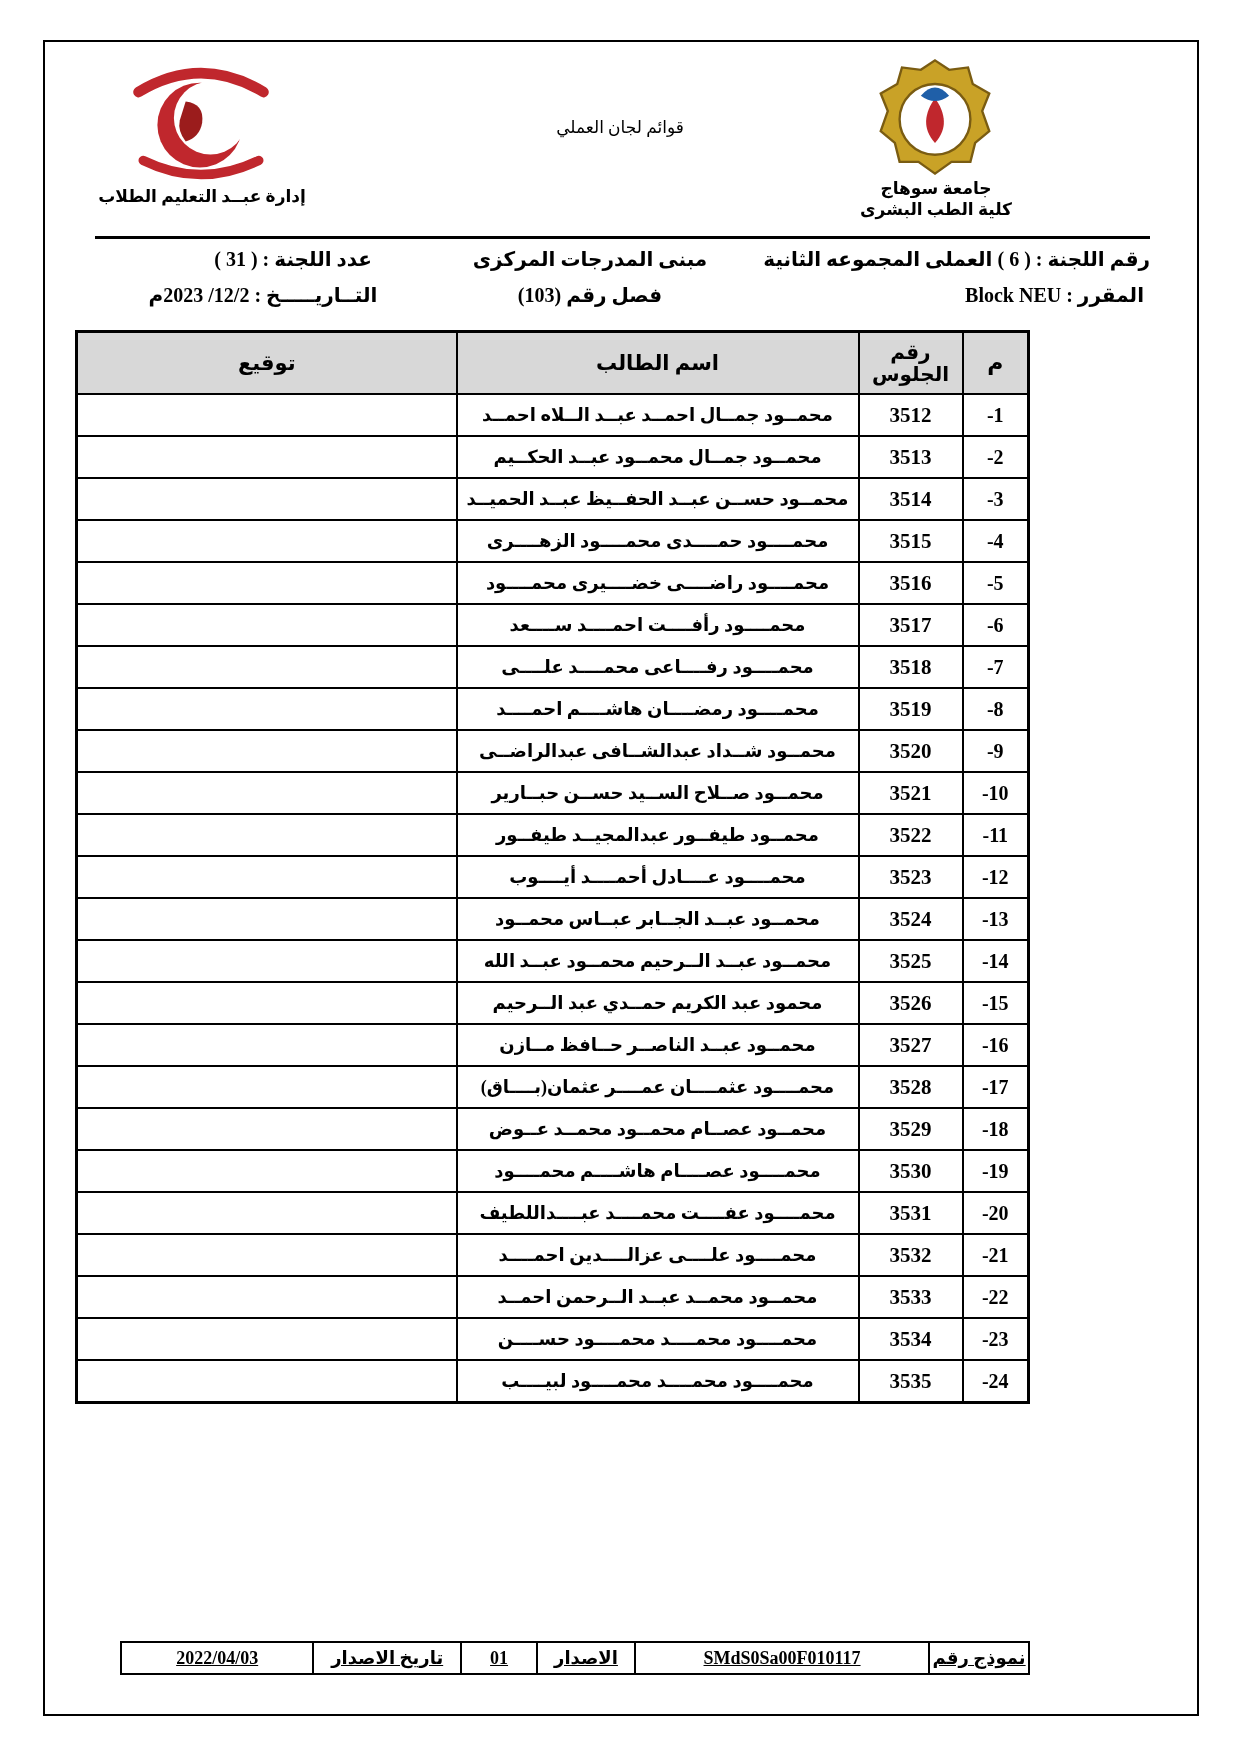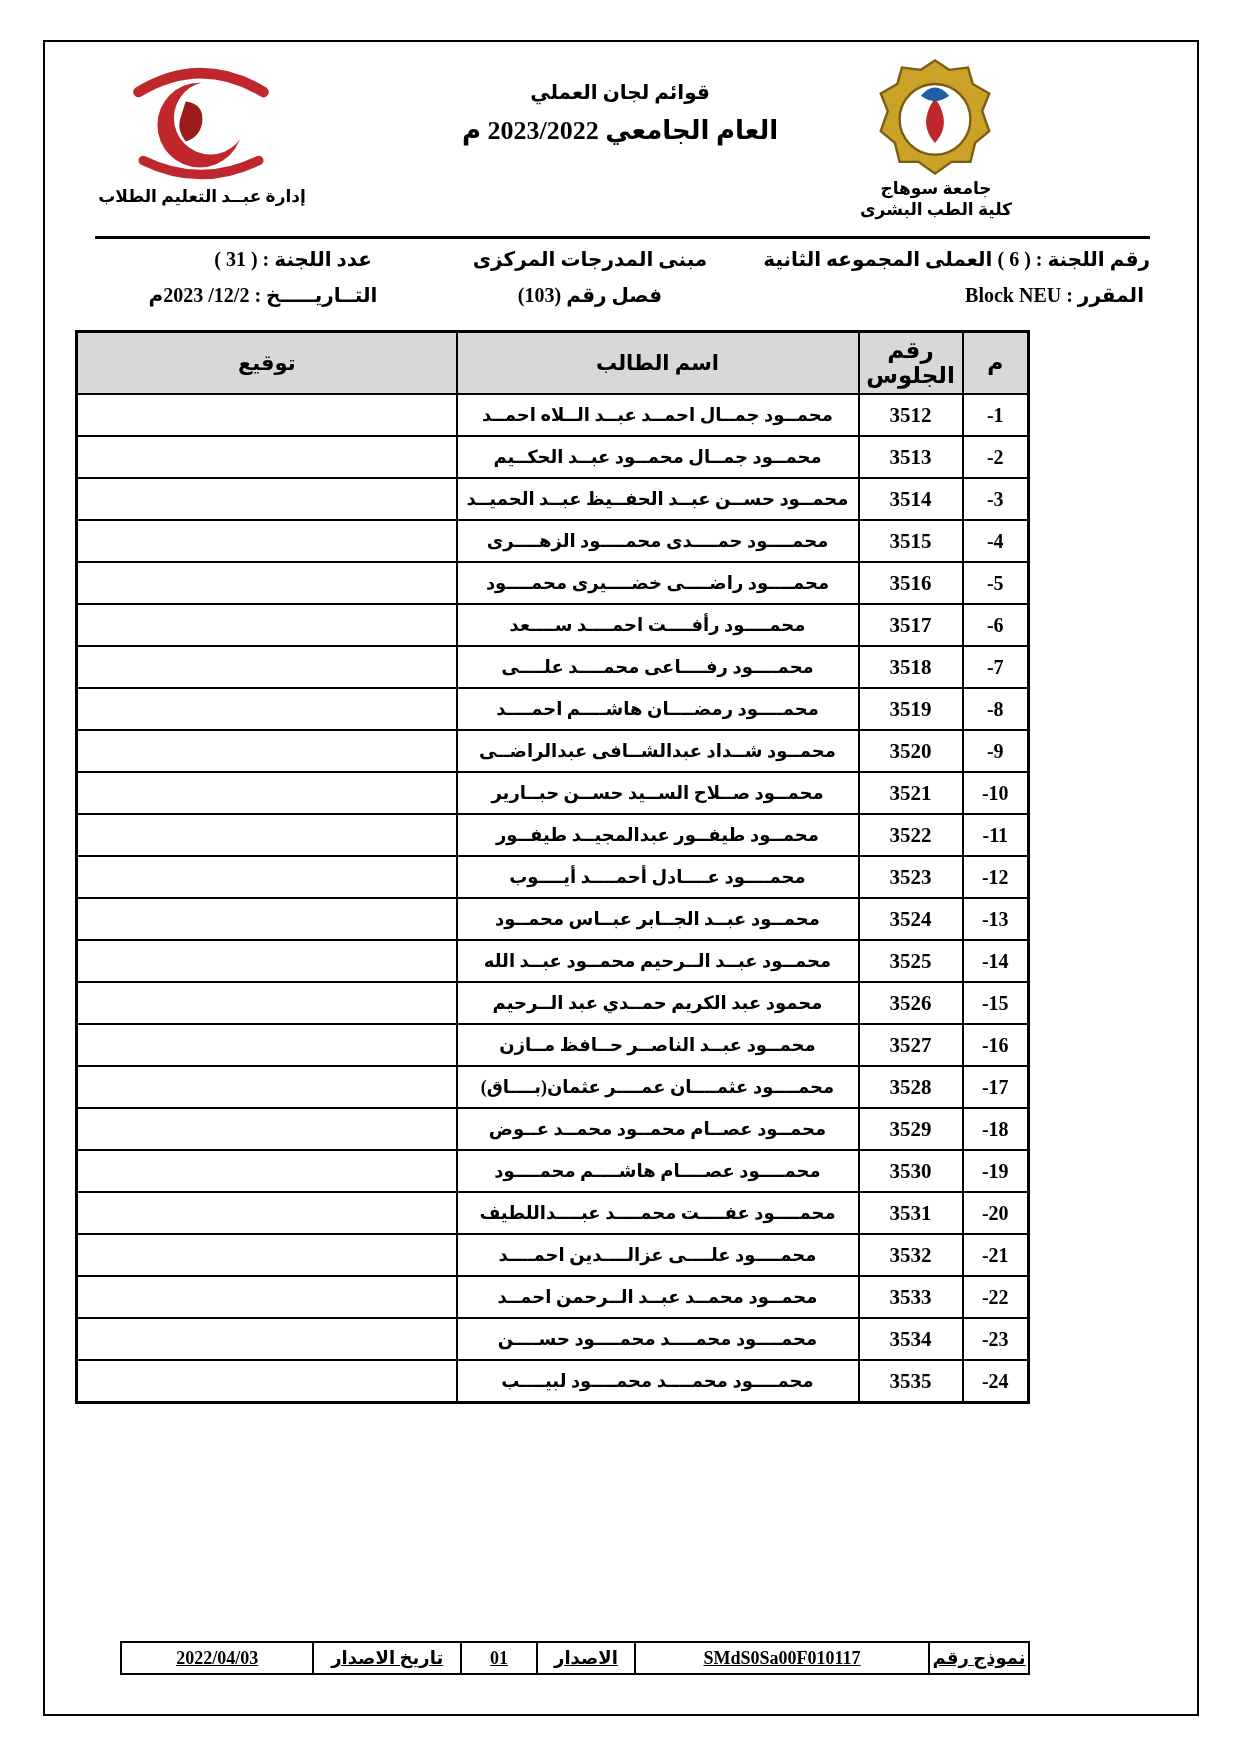--- a/index.html
+++ b/index.html
@@ -16,21 +16,21 @@
     border:2px solid #000;
   }
   
   .right-logo{position:absolute;left:876px;top:58px;width:118px;height:118px;}
   .right-caption{position:absolute;left:836px;top:178px;width:200px;text-align:center;
     font-size:17px;font-weight:bold;line-height:1.25;}
   .left-logo{position:absolute;left:112px;top:52px;width:178px;height:132px;}
   .left-caption{position:absolute;left:92px;top:186px;width:220px;text-align:center;
     font-size:17px;font-weight:bold;}
   .title-block{position:absolute;left:350px;top:78px;width:540px;text-align:center;direction:rtl;}
-  .title-1{font-size:20px;font-weight:bold;line-height:1.45;}
+  .title-1{font-size:17px;font-weight:normal;line-height:1.45;margin-top:38px;}
   .title-2{font-size:23px;font-weight:bold;line-height:1.45;}
   .title-3{font-size:26px;font-weight:bold;margin-top:8px;}
   .head-rule{position:absolute;left:95px;top:236px;width:1055px;height:3px;background:#000;}
   
   .info-item{position:absolute;direction:rtl;font-weight:bold;font-size:20px;white-space:nowrap;}
   .i-committee{top:247px;right:91px;}
   .i-building{top:247px;left:450px;width:280px;text-align:center;}
   .i-count{top:247px;left:222px;width:150px;text-align:center;}
   .i-course{top:283px;right:97px;}
   .i-room{top:283px;left:480px;width:220px;text-align:center;}
@@ -43,21 +43,21 @@
   }
   table.main th,table.main td{border:2px solid #000;}
   table.main th{
     background:#d8d8d8;height:56px;font-weight:bold;text-align:center;vertical-align:middle;
   }
   .col-idx{width:66px;}
   .col-seat{width:104px;}
   .col-name{width:402px;}
   .col-sig{width:auto;}
   th.h-idx{font-size:22px;}
-  th.h-seat{font-size:23px;line-height:1.1;padding:2px 6px;}
+  th.h-seat{font-size:20px;line-height:1.1;padding:2px 6px;}
   th.h-name{font-size:21px;}
   th.h-sig{font-size:21px;}
   table.main td{height:38px;vertical-align:middle;}
   td.c-idx{text-align:center;font-size:20px;font-weight:bold;}
   td.c-seat{text-align:center;font-size:21px;font-weight:bold;}
   td.c-name{text-align:center;font-size:18px;font-weight:bold;direction:rtl;
     white-space:nowrap;overflow:hidden;padding:0 4px;}
   td.c-sig{background:#fff;}
   
   table.footer{
@@ -100,21 +100,20 @@
       <circle cx="74" cy="62" r="36" fill="#c0272d"></circle>
       <circle cx="83" cy="56" r="31" fill="#fff"></circle>
       <path d="M62 42 q16 2 14 18 q-2 12 -14 16 q-7 -9 -5 -18 z" fill="#9b1c1c"></path>
       <path d="M26 92 Q75 116 124 92" stroke="#c0272d" stroke-width="8" fill="none" stroke-linecap="round"></path>
     </svg>
   </div>
   <div class="left-caption">إدارة عبــد التعليم الطلاب</div>
 
   <div class="title-block">
     <div class="title-1">قوائم لجان العملي</div>
-    <div class="title-3">العام الجامعي 2023/2022 م</div>
   </div>
 
   <div class="head-rule"></div>
 
   <div class="info-item i-committee">رقم اللجنة : ( 6 ) العملى المجموعه الثانية</div>
   <div class="info-item i-building">مبنى المدرجات المركزى</div>
   <div class="info-item i-count">عدد اللجنة : ( 31 )</div>
   <div class="info-item i-course">المقرر : Block NEU</div>
   <div class="info-item i-room">فصل رقم (103)</div>
   <div class="info-item i-date">التــاريـــــخ : 12/2/ 2023م</div>

